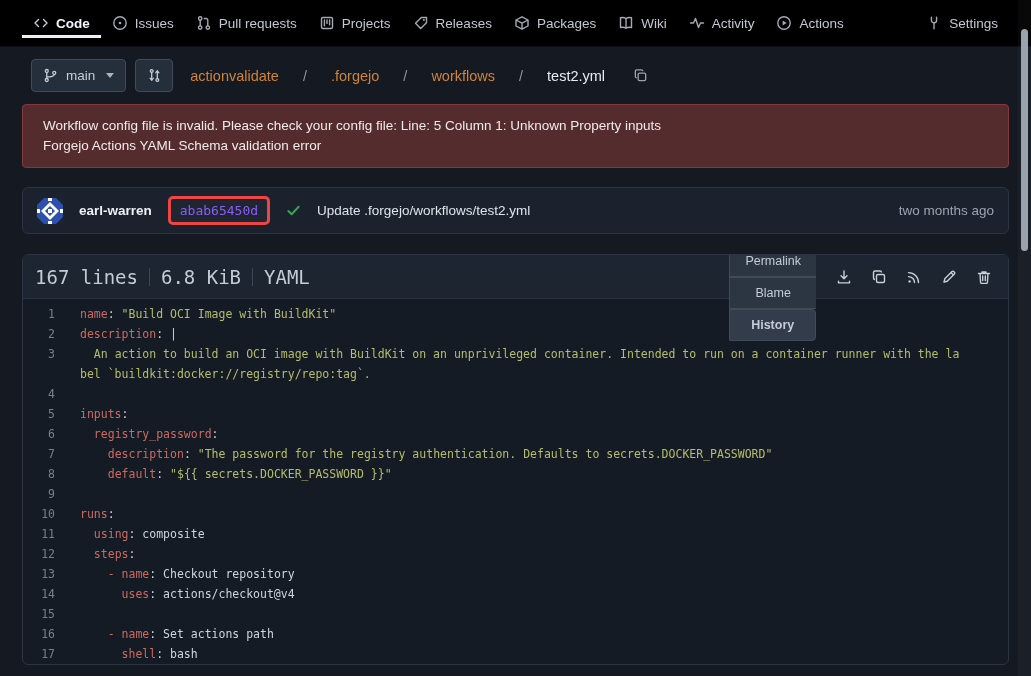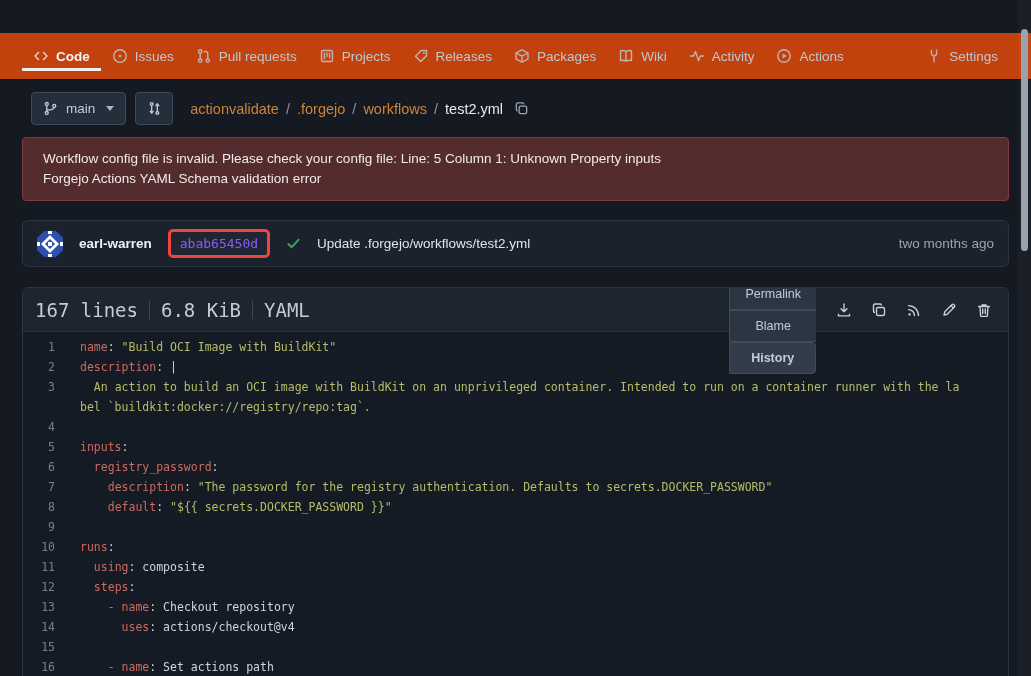--- a/index.html
+++ b/index.html
@@ -5,43 +5,43 @@
   * { box-sizing: border-box; margin: 0; padding: 0; }
   html,body { background:#10141b; }
   .window {
     position: relative; width: 1031px; height: 676px;
     background:#141922; overflow: hidden;
     font-family: "Liberation Sans", sans-serif;
     color:#c6cdd5; font-size:13.5px;
   }
   
   .topnav {
-    height:47px; background:#c2410c; border-bottom:1px solid #0c1016;
-    display:flex; align-items:stretch; padding:8px 22px;margin-top:33px;
+    height:47px; background:#000000; border-bottom:1px solid #0c1016;
+    display:flex; align-items:stretch; padding:8px 22px;
   }
   .tab {
     display:flex; align-items:center; gap:7px; padding:0 11px;
     color:#c0c8d1; cursor:pointer; white-space:nowrap;
   }
   .tab svg { flex:none; opacity:.85; }
   .tab.active { color:#f2f5f8; font-weight:bold; box-shadow: inset 0 -3px 0 #eef1f4; }
   .tab-settings { margin-left:auto;align-items:center; }
   
   .container { padding:0 22px; }
   
   .crumb-row { display:flex; align-items:center; margin-top:12px; height:33px; }
   .btn {
     display:inline-flex; align-items:center; gap:8px;
     background:#252e3b; border:1px solid #404b59; border-radius:4px;
     color:#c3ccd6; padding:0 11px; height:33px; cursor:pointer; font-size:13.5px;
   }
   .branch-btn { margin-left:9px; }
   .icon-btn { width:38px; justify-content:center; margin-left:9px; padding:0; }
   .caret { width:0; height:0; border-left:4px solid transparent; border-right:4px solid transparent; border-top:5px solid #aab3bf; margin-left:3px; }
-  .crumbs { margin-left:17px; display:flex; align-items:center; gap:7px; font-size:14.5px; }
+  .crumbs { margin-left:17px; display:flex; align-items:center; gap:24px; font-size:14.5px; }
   .crumb-link { color:#cf8436; text-decoration:none; cursor:pointer; }
   .crumb-sep { color:#8b95a2; }
   .crumb-file { color:#e8ecf1; }
   .copy-path { background:none; border:none; color:#9aa4b1; margin-left:4px; cursor:pointer; display:flex; align-items:center; }
   
   .error-banner {
     margin-top:12px; background:#552c2d; border:1px solid #83383b;
     border-radius:4px; padding:11px 20px; color:#f0eaea; line-height:20px; font-size:13.5px;
   }
   

